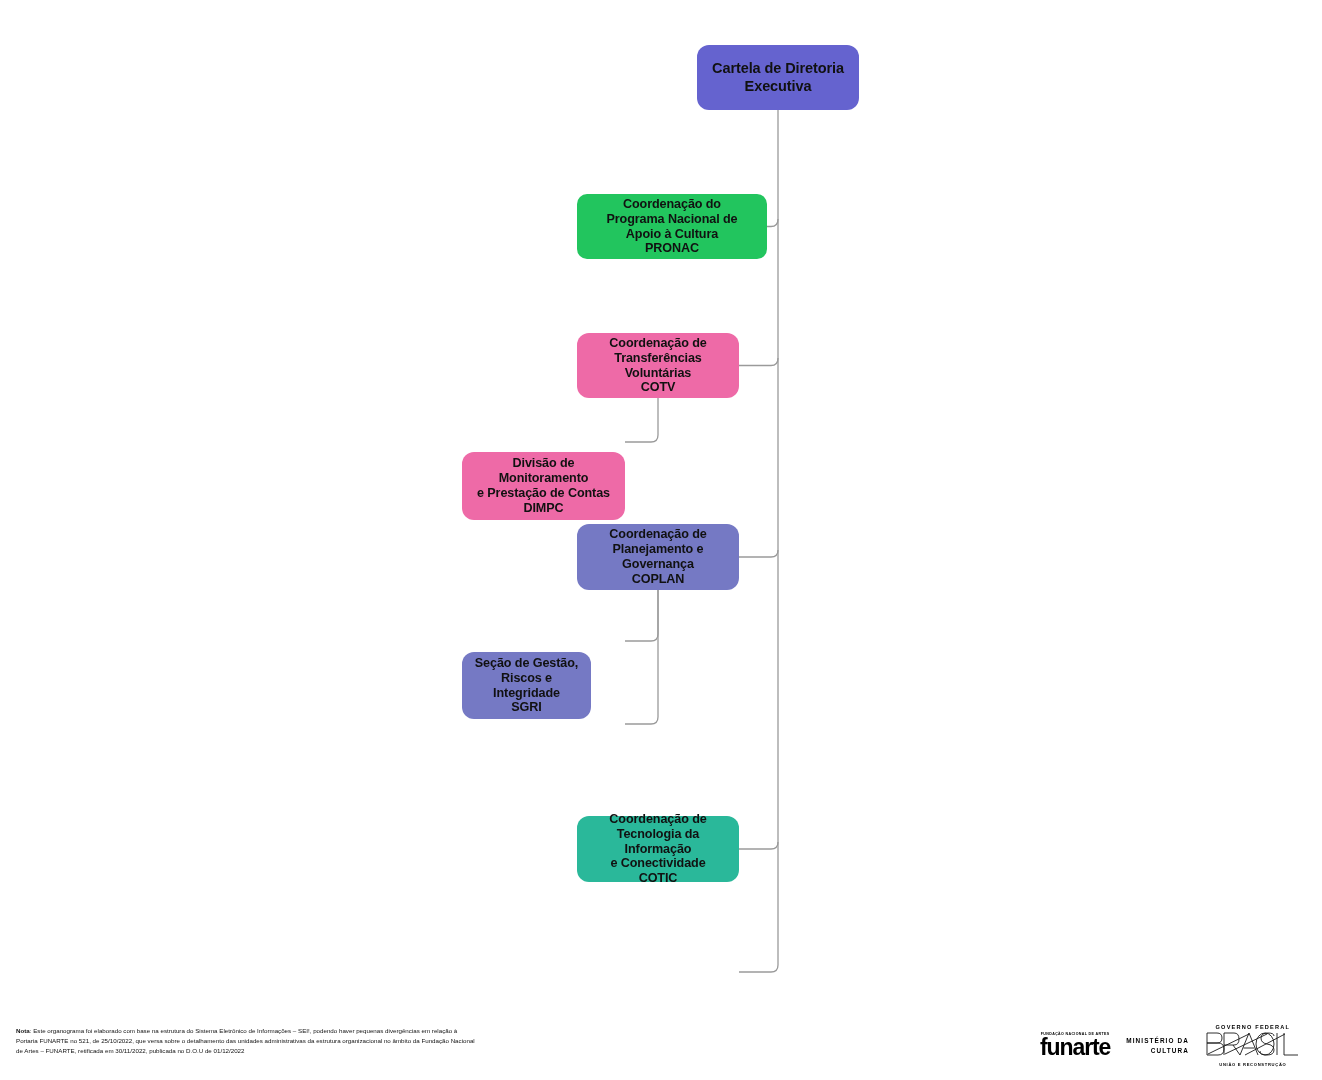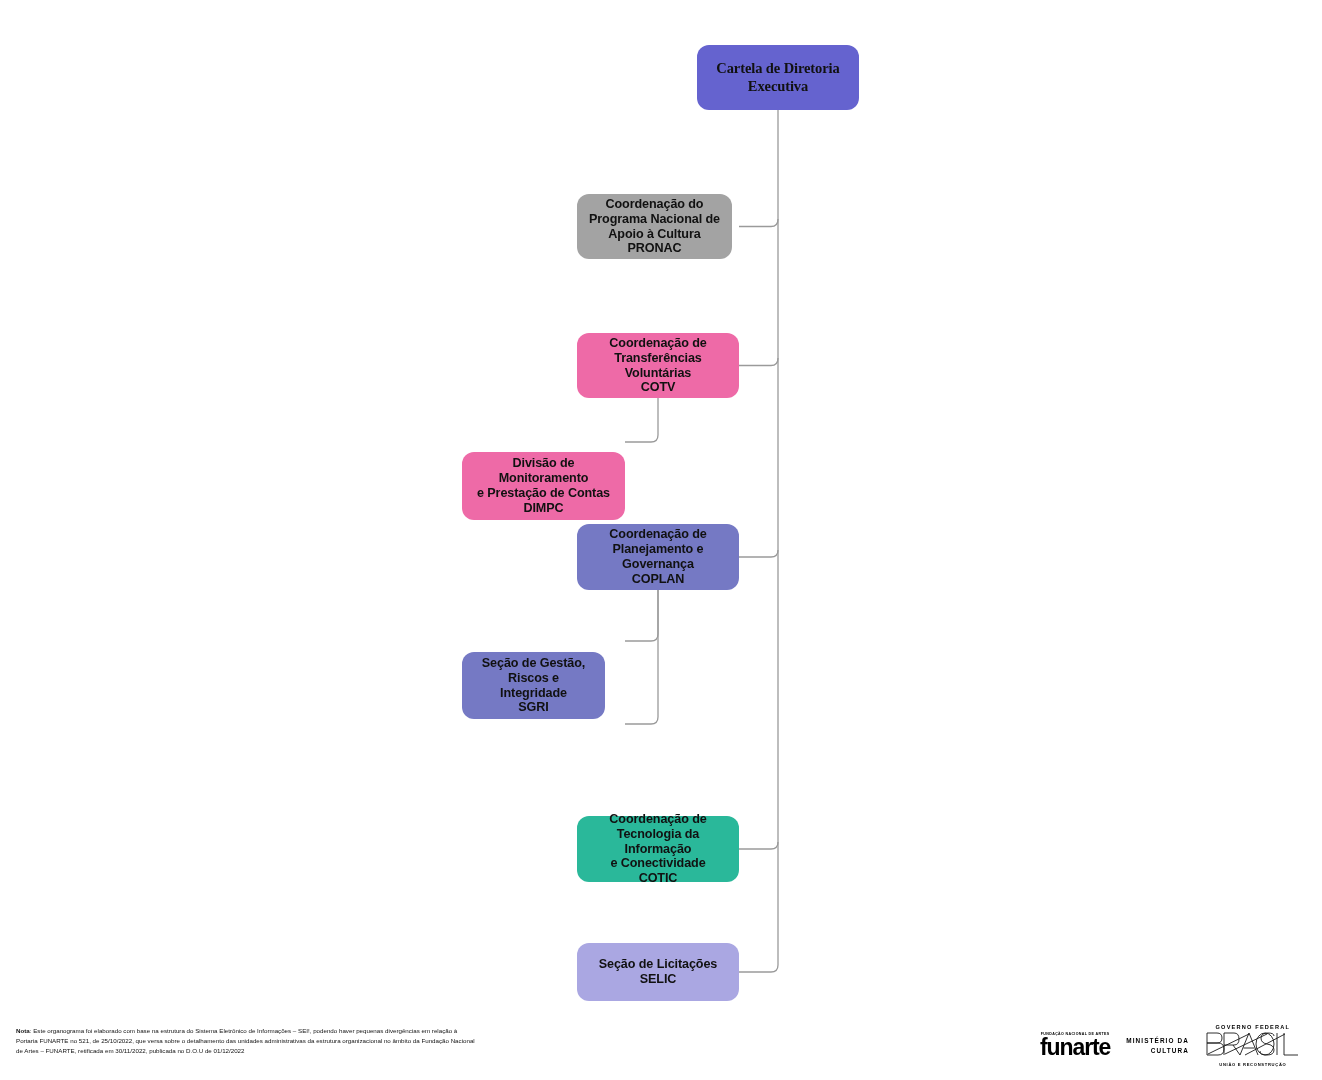--- a/index.html
+++ b/index.html
@@ -43,21 +43,21 @@
     line-height: 1.18;
     letter-spacing: -0.1px;
     padding: 4px 8px;
     z-index: 3;
   }
   .node-label {
     display: block;
     white-space: pre-line;
   }
 
-  .node.root      { font-size: 14.5px; font-family: Liberation Serif, serif; }
+  .node.root      { font-size: 14.5px; }
   .node.level1    { font-size: 12.6px; }
   .node.level2    { font-size: 12.6px; margin-top: 44px; }
 
   
   #footnote {
     position: absolute;
     left: 16px;
     top: 1026px;
     width: 462px;
     font-size: 6.2px;
@@ -143,21 +143,21 @@
 
       <path d="M658,590 L658,717 Q658,724 651,724 L625,724"></path>
     </g>
   </svg>
 
   <div class="node root" style="left:697px; top:45px; width:162px; height:65px; background:#6563cf;">
     <span class="node-label">Cartela de Diretoria
 Executiva</span>
   </div>
 
-  <div class="node level1" style="left:577px; top:194px; width:155px; height:65px; background:#a3a3a3;">
+  <div class="node level1" style="left:577px; top:194px; width:190px; height:65px; background:#22c55e;border-radius:10px;">
     <span class="node-label">Coordenação do
 Programa Nacional de
 Apoio à Cultura
 PRONAC</span>
   </div>
 
   <div class="node level1" style="left:577px; top:333px; width:162px; height:65px; background:#ee6aa7;">
     <span class="node-label">Coordenação de
 Transferências Voluntárias
 COTV</span>
@@ -169,38 +169,34 @@
 DIMPC</span>
   </div>
 
   <div class="node level1" style="left:577px; top:524px; width:162px; height:66px; background:#7579c4;">
     <span class="node-label">Coordenação de
 Planejamento e
 Governança
 COPLAN</span>
   </div>
 
-  <div class="node level2" style="left:462px; top:608px; width:143px; height:67px; background:#7579c4;">
+  <div class="node level2" style="left:462px; top:608px; width:129px; height:67px; background:#7579c4;">
     <span class="node-label">Seção de Gestão, Riscos e
 Integridade
 SGRI</span>
   </div>
 
 
   <div class="node level1" style="left:577px; top:816px; width:162px; height:66px; background:#2ab89a;">
     <span class="node-label">Coordenação de
 Tecnologia da Informação
 e Conectividade
 COTIC</span>
   </div>
 
-  <div class="node level1" style="left:577px; top:943px; width:162px; height:58px; background:#aaa7e2;">
-    <span class="node-label">Seção de Licitações
-SELIC</span>
-  </div>
 
   <div id="footnote"><span class="note-strong">Nota</span><span>: Este organograma foi elaborado com base na estrutura do Sistema Eletrônico de Informações – SEI!, podendo haver pequenas divergências em relação à Portaria FUNARTE no 521, de 25/10/2022, que versa sobre o detalhamento das unidades administrativas da estrutura organizacional no âmbito da Fundação Nacional de Artes – FUNARTE, retificada em 30/11/2022, publicada no D.O.U de 01/12/2022</span></div>
 
   <div id="logo-bar">
 
     <div class="logo" id="logo-funarte">
       <div class="funarte-top">FUNDAÇÃO NACIONAL DE ARTES</div>
       <div class="funarte-word">funarte</div>
     </div>
 

